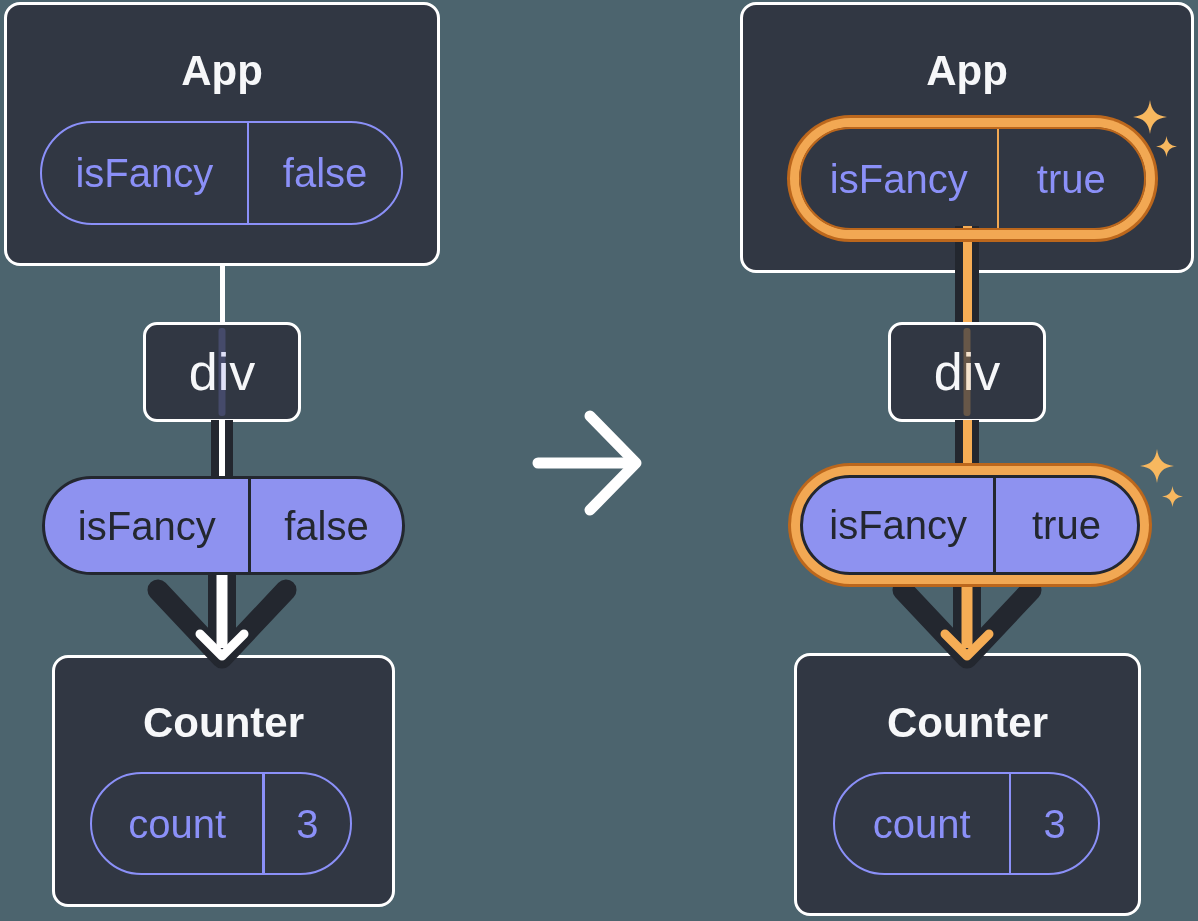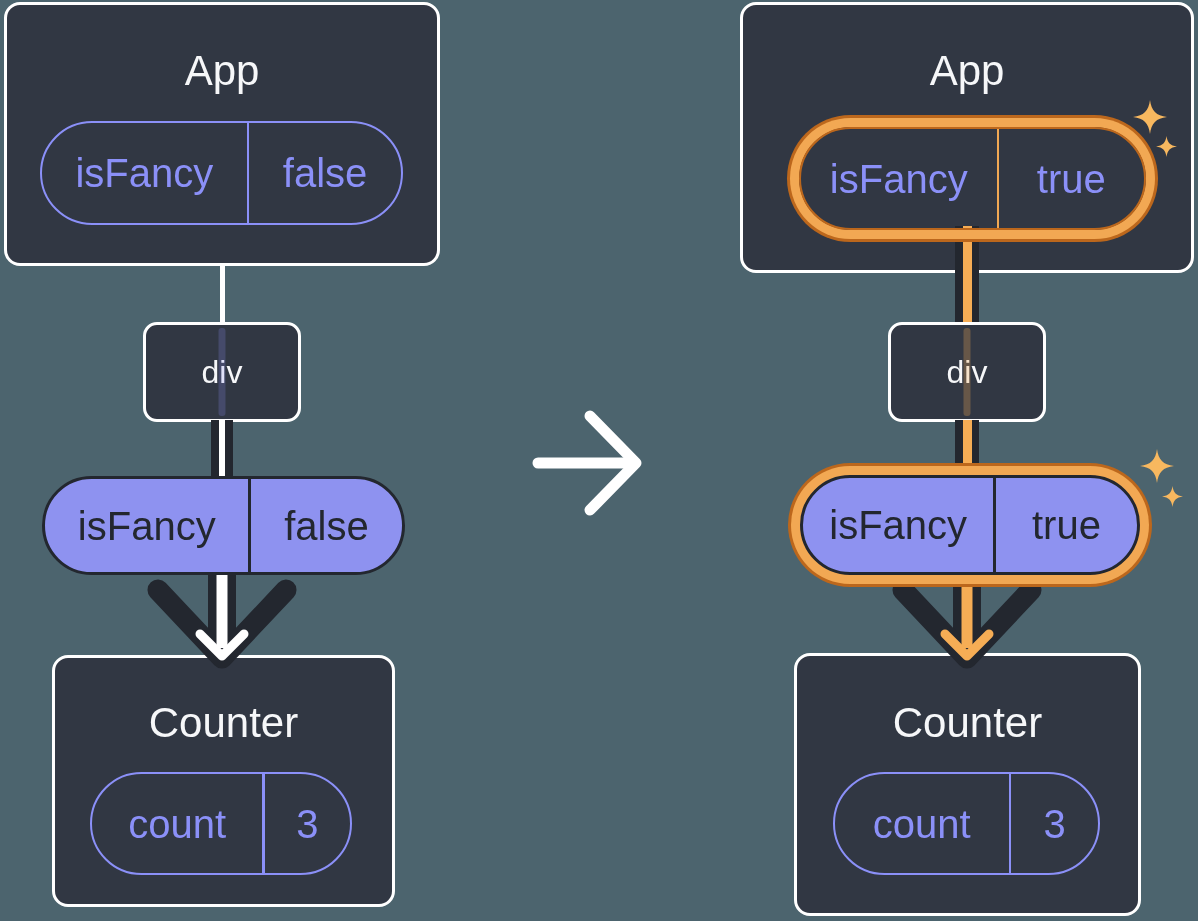--- a/index.html
+++ b/index.html
@@ -9,21 +9,21 @@
     font-family:"Liberation Sans",sans-serif;
   }
   .abs{position:absolute;box-sizing:border-box;}
   
   .card{
     background:#313743;
     border:3px solid #FFFFFF;
     border-radius:16px;
   }
   .title{
-    color:#F6F7F9;font-size:42px;font-weight:400;
+    color:#F6F7F9;font-size:42px;font-weight:700;
     text-align:center;line-height:1.1;
   }
   
   .pill{
     display:flex;align-items:stretch;border-radius:999px;
   }
   .pill .cell{
     flex:1 1 auto;display:flex;align-items:center;justify-content:center;
     font-size:40px;line-height:1;
   }
@@ -51,21 +51,21 @@
   .bold{font-weight:normal;}
   
   .wline{background:#FFFFFF;}
   .casing{background:#23272F;display:flex;justify-content:center;}
   .core-w{width:6px;height:100%;background:#FFFFFF;}
   .core-o{width:9px;height:100%;background:#F6AD55;}
   
   .divnode{
     background:#313743;border:3px solid #FFFFFF;border-radius:14px;
     display:flex;align-items:center;justify-content:center;
-    color:#F6F7F9;font-size:32px;
+    color:#F6F7F9;font-size:52px;
   }
   .stripe{
     position:absolute;top:3px;bottom:3px;left:50%;
     transform:translateX(-50%);width:7px;border-radius:3px;
   }
   .stripe.blue{background:rgba(139,144,248,0.22);}
   .stripe.brown{background:rgba(246,173,85,0.28);}
   svg{display:block;}
 </style>
 </head>

